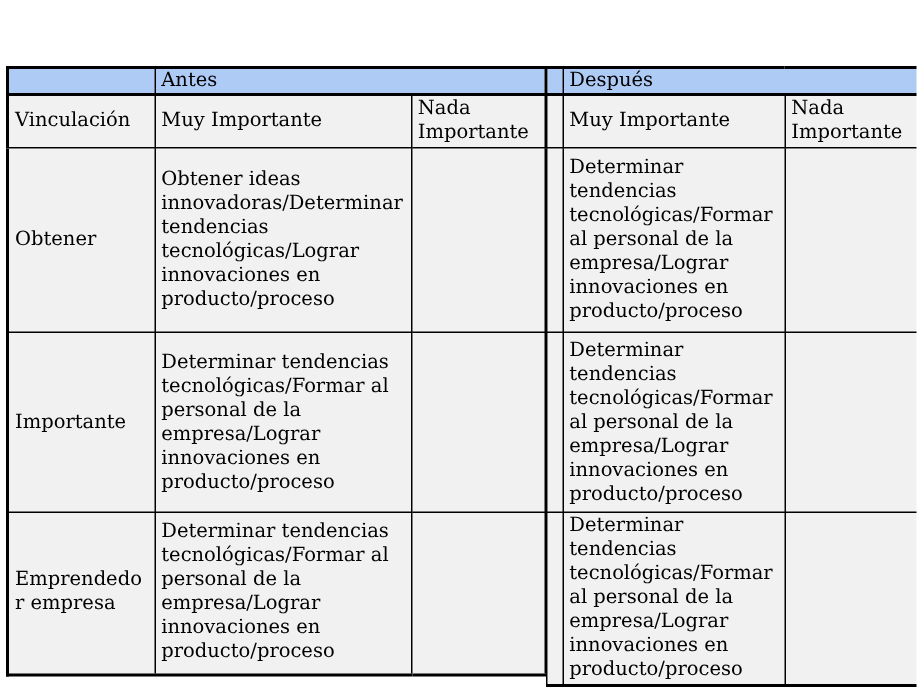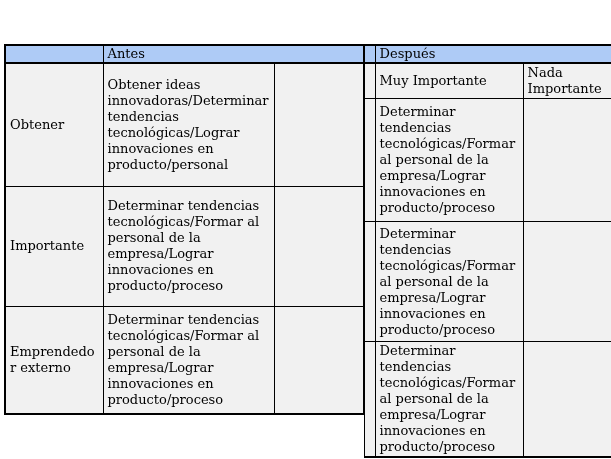--- a/index.html
+++ b/index.html
@@ -62,32 +62,37 @@
     <colgroup>
       <col style="width:98px">
       <col style="width:171px">
       <col style="width:89px">
     </colgroup>
     <tbody>
       <tr class="band-row">
         <td></td>
         <td colspan="2">Antes</td>
       </tr>
+      <tr class="header-row">
+        <td>Vinculación</td>
+        <td>Muy Importante</td>
+        <td>Nada Importante</td>
+      </tr>
       <tr class="row-1">
         <td>Obtener</td>
-        <td>Obtener ideas innovadoras/Determinar tendencias tecnológicas/Lograr innovaciones en producto/personal</td>
+        <td>Obtener ideas innovadoras/Determinar tendencias tecnológicas/Lograr innovaciones en producto/proceso</td>
         <td></td>
       </tr>
       <tr class="row-2">
         <td>Importante</td>
         <td>Determinar tendencias tecnológicas/Formar al personal de la empresa/Lograr innovaciones en producto/proceso</td>
         <td></td>
       </tr>
       <tr class="row-3-left">
-        <td>Emprendedor externo</td>
+        <td>Emprendedor empresa</td>
         <td>Determinar tendencias tecnológicas/Formar al personal de la empresa/Lograr innovaciones en producto/proceso</td>
         <td></td>
       </tr>
     </tbody>
   </table>
 
   <table class="tbl-right">
     <colgroup>
       <col style="width:11px">
       <col style="width:148px">

